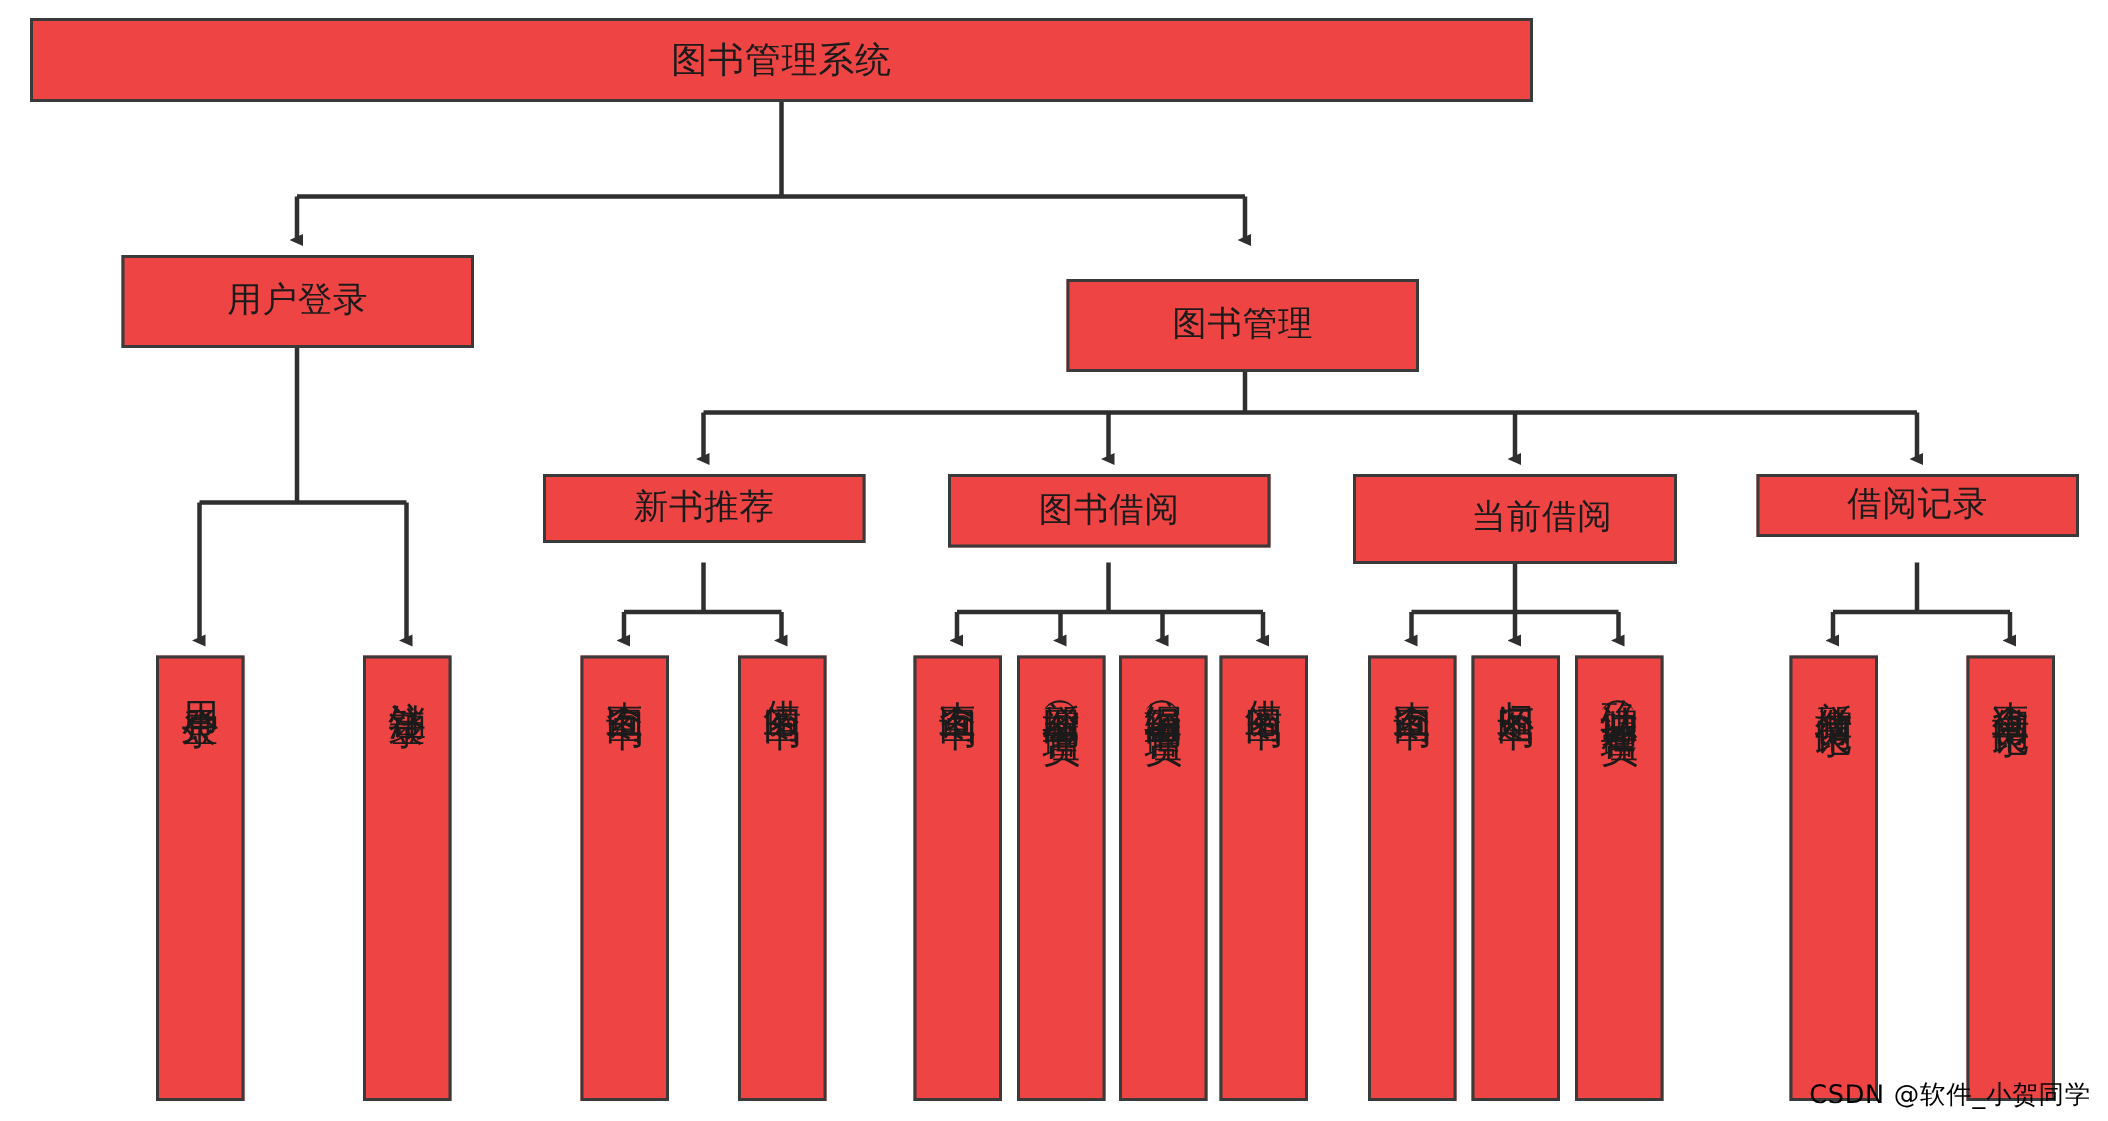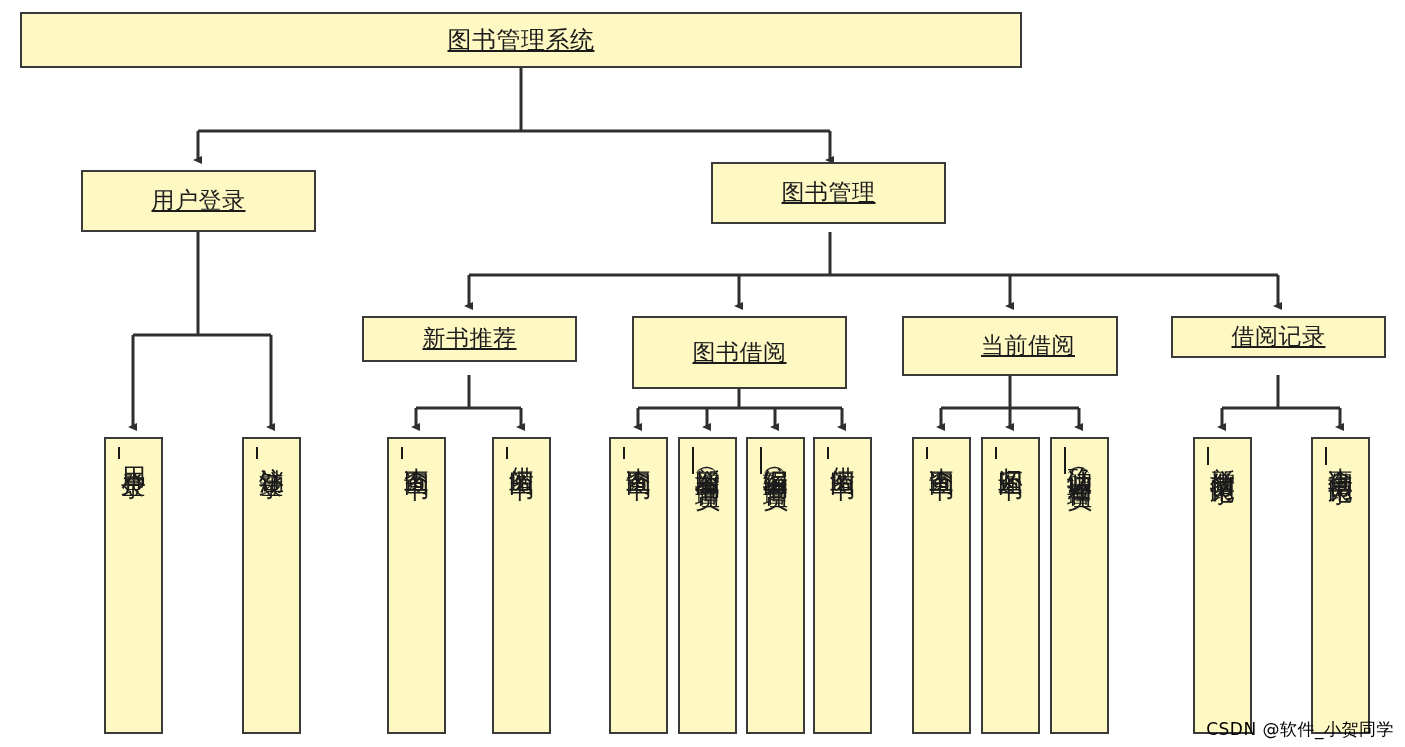--- a/index.html
+++ b/index.html
@@ -23,27 +23,26 @@
     left: 0;
     top: 0;
     width: 1405px;
     height: 747px;
     pointer-events: none;
   }
   .node {
     position: absolute;
     box-sizing: border-box;
     border: 2.5px solid #3a3a3a;
-    background: #fef9c3;
+    background: #ef4444;
     display: flex;
     align-items: center;
     justify-content: center;
     color: #1b1b1b;
     z-index: 2;
-    text-decoration: underline;
   }
   .node .label {
     display: block;
     text-align: center;
     line-height: 1.18;
     letter-spacing: 0.5px;
   }
   
   .node.horiz .label {
     writing-mode: horizontal-tb;
@@ -132,29 +131,29 @@
   </svg>
 
   <div class="node horiz root" style="left:20px; top:12px; width:1002px; height:56px;">
     <span class="label">图书管理系统</span>
   </div>
 
   <div class="node horiz" style="left:81px; top:170px; width:235px; height:62px;">
     <span class="label">用户登录</span>
   </div>
 
-  <div class="node horiz" style="left:711px; top:162px; width:235px; height:62px;">
+  <div class="node horiz" style="left:711px; top:186px; width:235px; height:62px;">
     <span class="label">图书管理</span>
   </div>
 
   <div class="node horiz" style="left:362px; top:316px; width:215px; height:46px;">
     <span class="label">新书推荐</span>
   </div>
 
-  <div class="node horiz" style="left:632px; top:316px; width:215px; height:73px;">
+  <div class="node horiz" style="left:632px; top:316px; width:215px; height:49px;">
     <span class="label">图书借阅</span>
   </div>
 
   <div class="node horiz" style="left:902px; top:316px; width:216px; height:60px;padding-left:36px;">
     <span class="label">当前借阅</span>
   </div>
 
   <div class="node horiz" style="left:1171px; top:316px; width:215px; height:42px;">
     <span class="label">借阅记录</span>
   </div>

